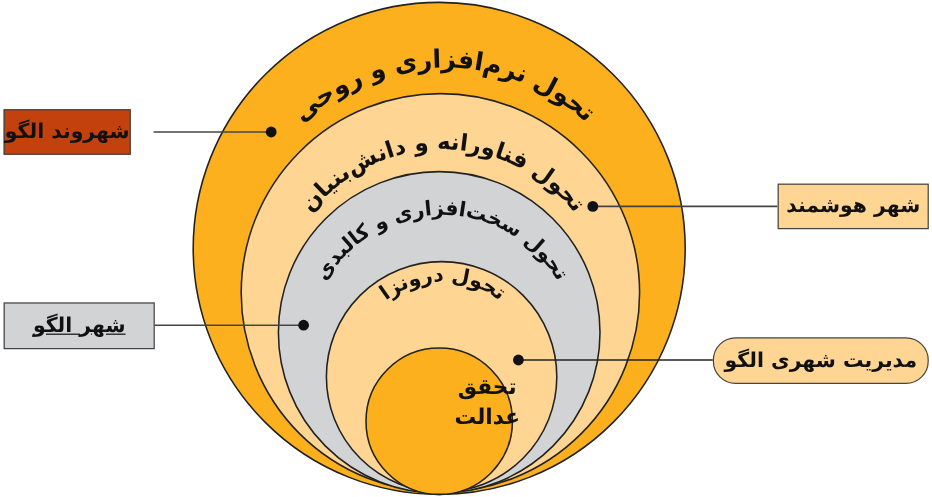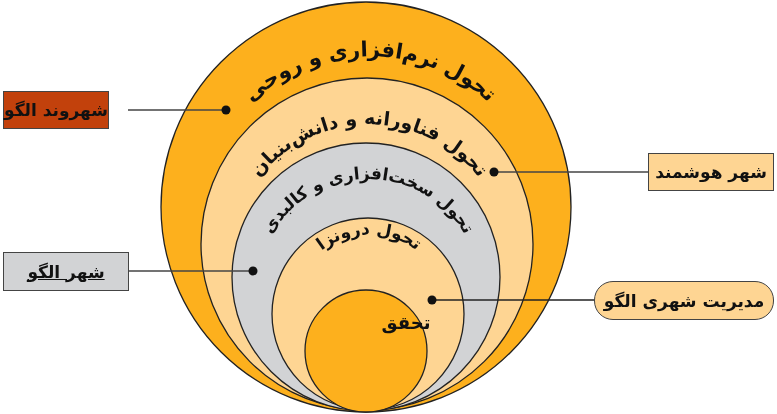--- a/index.html
+++ b/index.html
@@ -54,20 +54,21 @@
 
   <line x1="128" y1="271" x2="253" y2="271" stroke="#444" stroke-width="1.3"></line>
   <circle cx="253" cy="271" r="4.5" fill="#111"></circle>
 
   <line x1="432" y1="300" x2="594" y2="300" stroke="#222" stroke-width="1.3"></line>
   <circle cx="432" cy="300" r="4.5" fill="#111"></circle>
 </svg>
 
 <div class="center-text">
   <div>تحقق</div>
+  <div>عدالت</div>
 </div>
 
 <div class="box" style="left:3px; top:91px; width:106px; height:38px; background:#c2410c;">
   <span>شهروند الگو</span>
 </div>
 
 <div class="box" style="left:648px; top:153px; width:126px; height:38px; background:#FED593;">
   <span>شهر هوشمند</span>
 </div>
 

